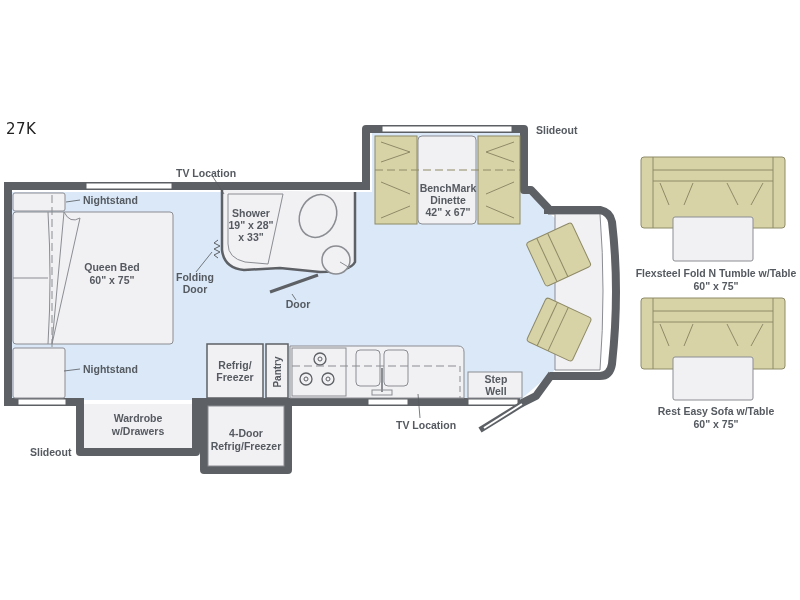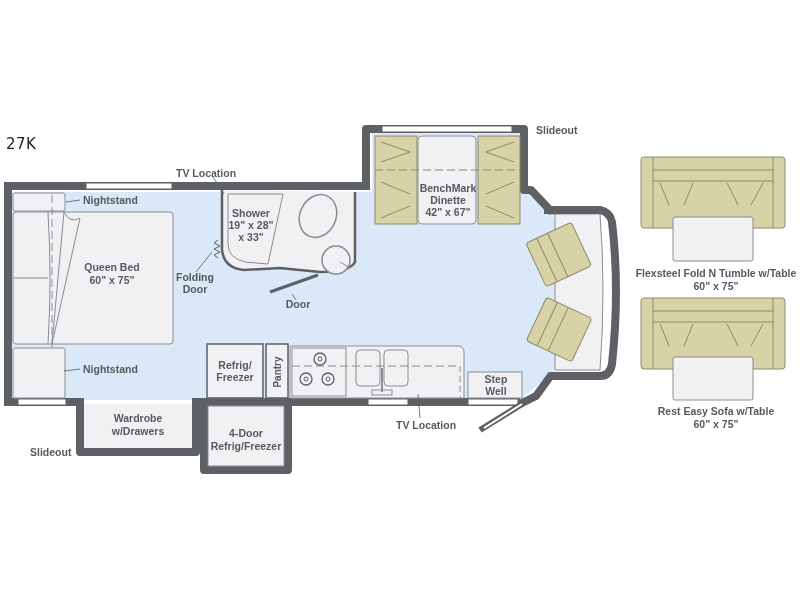--- a/index.html
+++ b/index.html
@@ -1,17 +1,17 @@
 <!DOCTYPE html>
 <html><head>
 <meta charset="utf-8">
 <style>
   html, body { margin: 0; padding: 0; background: #ffffff; }
   body { width: 800px; height: 600px; position: relative; overflow: hidden; font-family: "Liberation Sans", "DejaVu Sans", sans-serif; }
-  .model { position: absolute; left: 6px; top: 135px; font-size: 15px; color: #222; font-family: "DejaVu Sans", sans-serif; letter-spacing: 0.5px; }
+  .model { position: absolute; left: 6px; top: 120px; font-size: 15px; color: #222; font-family: "DejaVu Sans", sans-serif; letter-spacing: 0.5px; }
   svg { position: absolute; left: 0; top: 0; }
   .lbl { font-family: "Liberation Sans", "DejaVu Sans", sans-serif; font-size: 10.5px; fill: #555a60; font-weight: bold; }
   .lbl-sm { font-family: "Liberation Sans", "DejaVu Sans", sans-serif; font-size: 10px; fill: #555a60; font-weight: bold; }
 </style>
 </head>
 <body>
 
 <div class="model">27K</div>
 
 <svg width="800" height="600" viewBox="0 0 800 600">

